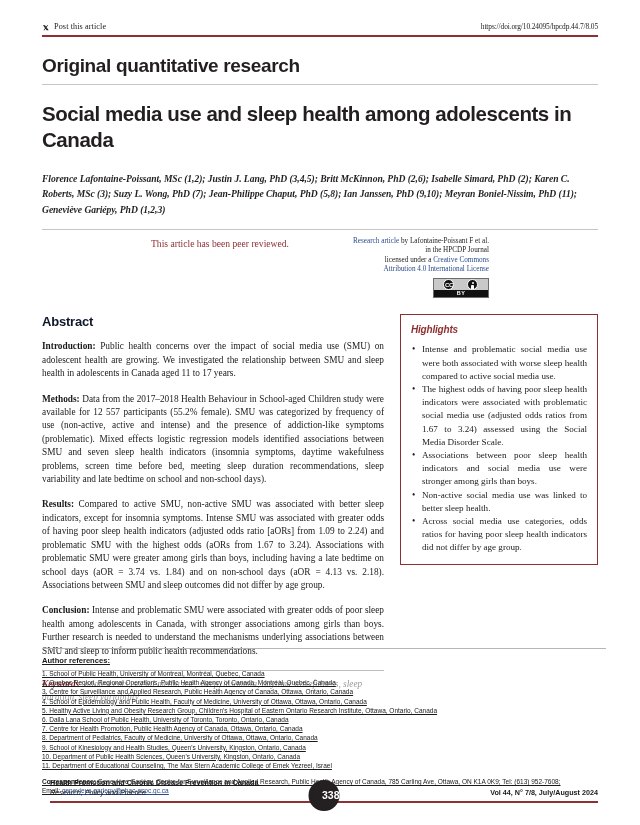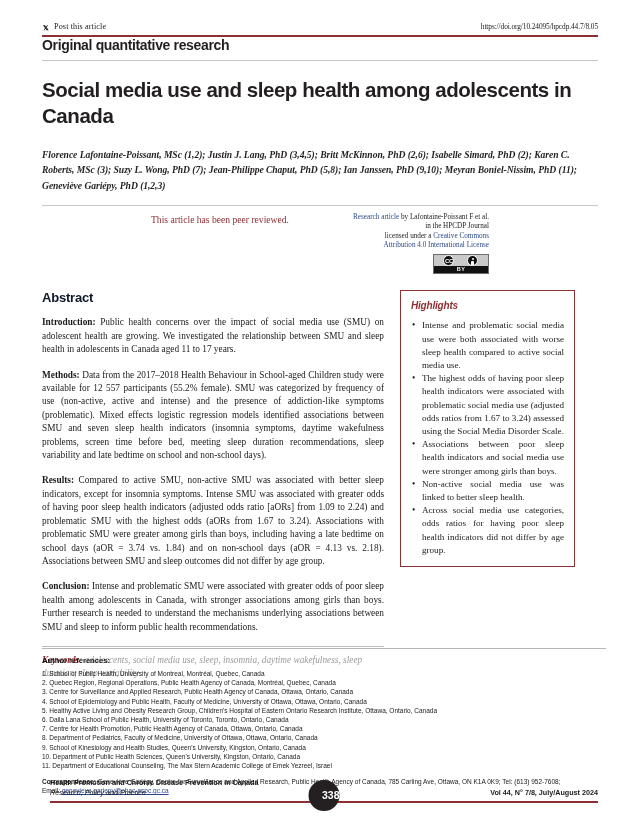--- a/index.html
+++ b/index.html
@@ -59,24 +59,25 @@
   }
   .rule-thick {
     height: 2.2px;
     background: #8e3033;
     margin-top: 1px;
   }
 
   
   .article-type {
     font-family: "Liberation Sans", sans-serif;
-    font-size: 14px;
+    font-size: 19px;
     font-weight: 700;
     letter-spacing: -.35px;
     color: #231f20;
+    margin-top: 18px;
     margin-bottom: 7px;
   }
   .rule-thin {
     height: 1px;
     background: #c9c5c3;
   }
 
   
   .article-title {
     font-family: "Liberation Sans", sans-serif;
@@ -242,21 +243,21 @@
     font-weight: 700;
     font-style: italic;
     color: #8e3033;
   }
 
   
   .highlights {
     border: 1.2px solid #8e3033;
     box-sizing: border-box;
     padding: 9px 10px 9px 10px;
-    width: 175px;
+    width: 198px;
   }
   .highlights-h {
     font-family: "Liberation Sans", sans-serif;
     font-style: italic;
     font-weight: 700;
     font-size: 10px;
     color: #8e3033;
     margin-bottom: 8px;
     letter-spacing: -.2px;
   }
@@ -450,21 +451,21 @@
           <li>The highest odds of having poor sleep health indicators were associated with problematic social media use (adjusted odds ratios from 1.67 to 3.24) assessed using the Social Media Disorder Scale.</li>
           <li>Associations between poor sleep health indicators and social media use were stronger among girls than boys.</li>
           <li>Non-active social media use was linked to better sleep health.</li>
           <li>Across social media use categories, odds ratios for having poor sleep health indicators did not differ by age group.</li>
         </ul>
       </div>
     </div>
 
   </div>
 
-  <div style="position:absolute; left:42px; right:34px; top:648px;">
+  <div style="position:absolute; left:42px; right:34px; top:648px;text-decoration:underline;">
     <div class="refs-rule"></div>
     <div class="refs">
       <div class="refs-h">Author references:</div>
       <ol>
         <li>1. School of Public Health, University of Montreal, Montréal, Quebec, Canada</li>
         <li>2. Quebec Region, Regional Operations, Public Health Agency of Canada, Montréal, Quebec, Canada</li>
         <li>3. Centre for Surveillance and Applied Research, Public Health Agency of Canada, Ottawa, Ontario, Canada</li>
         <li>4. School of Epidemiology and Public Health, Faculty of Medicine, University of Ottawa, Ottawa, Ontario, Canada</li>
         <li>5. Healthy Active Living and Obesity Research Group, Children's Hospital of Eastern Ontario Research Institute, Ottawa, Ontario, Canada</li>
         <li>6. Dalla Lana School of Public Health, University of Toronto, Toronto, Ontario, Canada</li>

